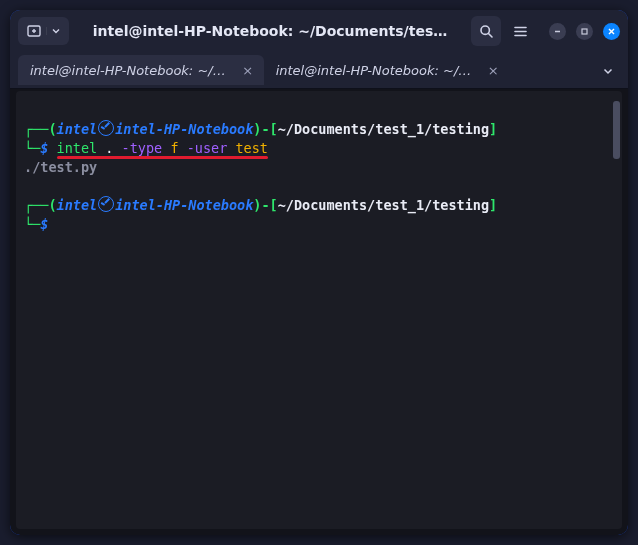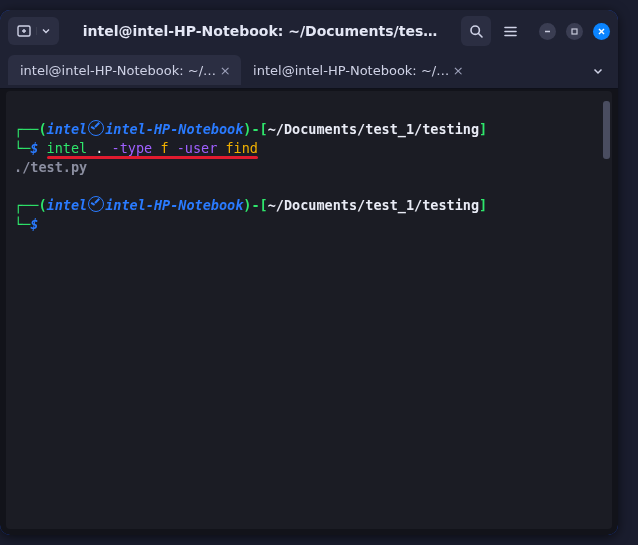--- a/index.html
+++ b/index.html
@@ -7,21 +7,21 @@
     padding: 0;
     width: 638px;
     height: 545px;
     background: #1a1d2e;
     font-family: "DejaVu Sans Mono", "Liberation Mono", monospace;
     overflow: hidden;
     user-select: none;
   }
   .window {
     position: absolute;
-    left: 0;
+    left: 10px;
     top: 10px;
     width: 618px;
     height: 525px;
     background: #1d4ed8;
     border-radius: 10px;
     box-shadow: 0 2px 12px rgba(0,0,0,0.6);
     display: flex;
     flex-direction: column;
     overflow: hidden;
   }
@@ -110,22 +110,23 @@
   }
   .tab {
     display:flex;
     align-items:center;
     height:30px;
     padding:0 8px 0 12px;
     border-radius:6px 6px 0 0;
     color:#cfd2e6;
     font-family: "DejaVu Sans", sans-serif;
     font-size:13px;
-    gap:1px;
+    gap:14px;
     max-width: 240px;
+    font-style: italic;
   }
   .tab.active {
     background:#2b2e42;
   }
   .tab-label {
     white-space:nowrap;
     overflow:hidden;
     text-overflow:ellipsis;
     flex:1;
   }
@@ -284,21 +285,21 @@
     <div class="tab-menu">
       <svg width="10" height="10" viewBox="0 0 10 10">
           <path d="M1.5 3.5 L5 7 L8.5 3.5" fill="none" stroke="#cfd2e6" stroke-width="1.5"></path>
         </svg>
     </div>
   </div>
 
   <div class="termwrap">
     <div class="terminal">
 <span class="c-green bold">┌──(</span><span class="c-blue bold">intel</span><span class="circled"></span><span class="c-blue bold">intel-HP-Notebook</span><span class="c-green bold">)-[</span><span class="c-white bold">~/Documents/test_1/testing</span><span class="c-green bold">]</span>
-<span class="c-green bold">└─</span><span class="c-blue bold">$</span> <span class="cmdwrap"><span class="c-green">intel</span> <span class="c-white">.</span> <span class="c-purple">-type</span> <span class="c-orange">f</span> <span class="c-purple">-user</span> <span class="c-orange">find</span><span class="underline-red" style="width:100%"></span></span>
+<span class="c-green bold">└─</span><span class="c-blue bold">$</span> <span class="cmdwrap"><span class="c-green">intel</span> <span class="c-white">.</span> <span class="c-purple">-type</span> <span class="c-orange">f</span> <span class="c-purple">-user</span> <span class="c-orange">test</span><span class="underline-red" style="width:100%"></span></span>
 <span class="c-grey">./test.py</span>
 
 <span class="c-green bold">┌──(</span><span class="c-blue bold">intel</span><span class="circled"></span><span class="c-blue bold">intel-HP-Notebook</span><span class="c-green bold">)-[</span><span class="c-white bold">~/Documents/test_1/testing</span><span class="c-green bold">]</span>
 <span class="c-green bold">└─</span><span class="c-blue bold">$</span> 
       <div class="scroll"></div>
     </div>
   </div>
 
 </div>
 

